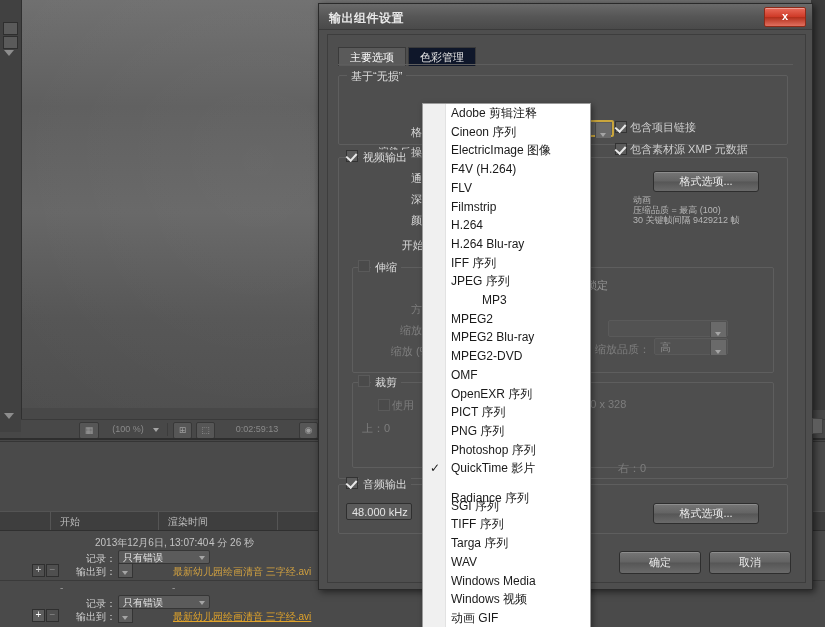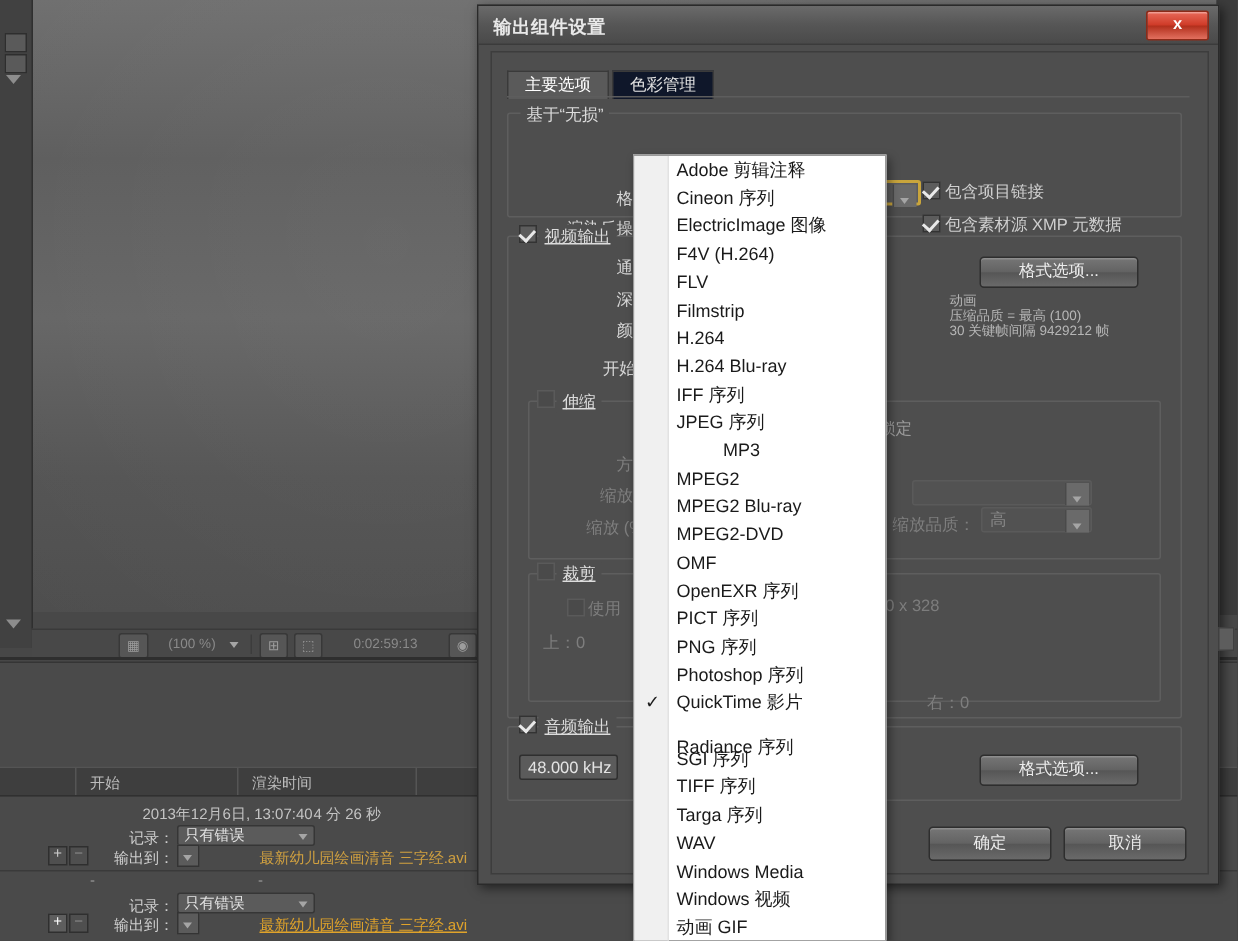--- a/index.html
+++ b/index.html
@@ -67,21 +67,21 @@
   .dlg-body{position:absolute;left:8px;top:30px;width:477px;height:547px;background:#4e4e4e;border:1px solid #3d3d3d;}
 
   .tabs{position:absolute;left:10px;top:12px;height:18px;}
   .tab{float:left;height:18px;padding:0 11px;line-height:18px;font-size:11px;color:#e2e2e2;
        background:#0f172a;border:1px solid #3a3a3a;border-bottom:none;margin-right:2px;}
   .tab.active{background:#5a5a5a;color:#ffffff;}
   .tabs-underline{position:absolute;left:10px;top:29px;width:455px;height:1px;background:#5d5d5d;}
 
   .grp{position:absolute;border:1px solid #5e5e5e;border-radius:2px;}
   .grp-title{position:absolute;background:#4e4e4e;padding:0 4px;color:#dcdcdc;font-size:11px;top:-7px;left:8px;}
-  .chk-title{position:absolute;top:-8px;left:6px;background:#4e4e4e;padding:0 4px;color:#dcdcdc;font-size:11px;white-space:nowrap;text-decoration:underline;}
+  .chk-title{position:absolute;top:-8px;left:6px;background:#4e4e4e;padding:0 4px;color:#dcdcdc;font-size:11px;white-space:nowrap;}
 
   .lbl{position:absolute;color:#d7d7d7;font-size:11px;text-align:right;white-space:nowrap;}
   .lbl-dim{position:absolute;color:#7e7e7e;font-size:11px;text-align:right;white-space:nowrap;}
   .val{position:absolute;color:#cfcfcf;font-size:11px;white-space:nowrap;}
   .val-dim{position:absolute;color:#7d7d7d;font-size:11px;white-space:nowrap;}
 
   .cbox{position:absolute;width:10px;height:10px;background:#5c5c5c;border:1px solid #333;}
   .cbox.on:after{content:"";position:absolute;left:1px;top:0px;width:5px;height:8px;
       border:solid #e9e9e9;border-width:0 2px 2px 0;transform:rotate(42deg);}
   .cbox.off{background:#4a4a4a;border-color:#5a5a5a;}

